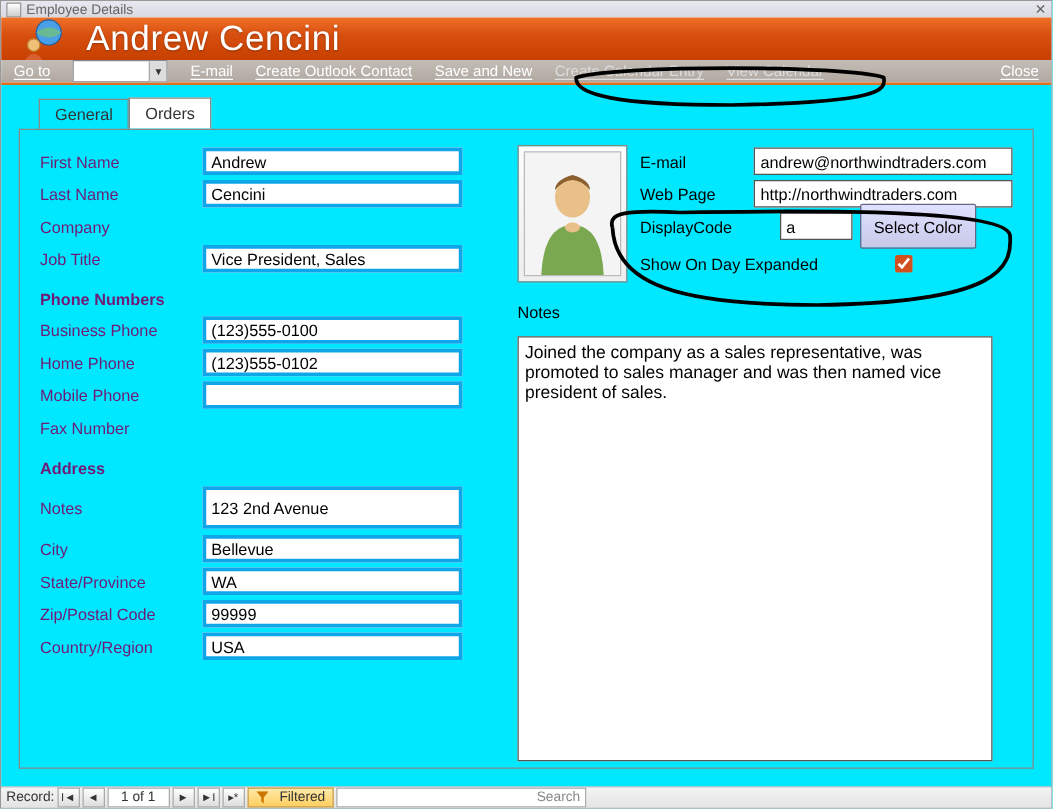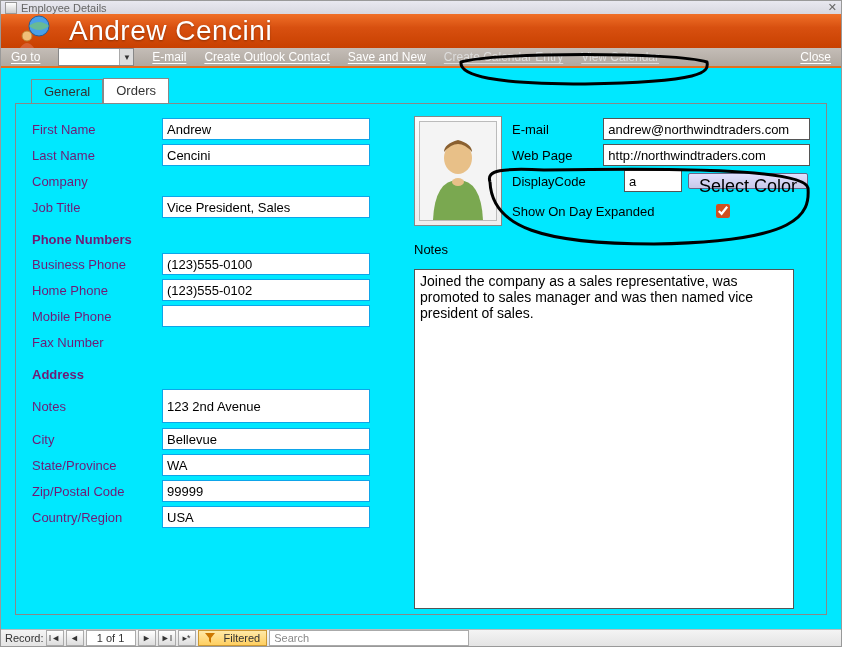--- a/index.html
+++ b/index.html
@@ -93,21 +93,21 @@
     background:#00e8ff;
     height: 512px;
     position: relative;
     padding: 12px 16px;
   }
   .row { display:flex; align-items:center; height:26px; }
   .lbl { width:130px; color:#701a75; font-size:13px; }
   .lbl.section { font-weight:bold; margin-top:12px; margin-bottom:4px; }
   input.field {
     width:208px; height:22px;
-    border:1px solid #0ea5e9;
+    border:3px solid #0ea5e9;
     background:#fff;
     padding:2px 4px;
     font-size:13px;
     font-family: Tahoma, sans-serif;
   }
   .right-col {
     position:absolute;
     left: 398px;
     top: 12px;
     right: 16px;
@@ -123,26 +123,26 @@
   }
   .avatar-inner { width:100%; height:100%; border:1px solid #bbb; background:#f4f4f4; display:flex; align-items:flex-end; justify-content:center; }
   .r-fields {
     margin-left: 98px;
   }
   .r-fields .row { height:26px; }
   .r-fields .lbl2 { width:92px; font-size:13px; color:#000; }
   .r-fields input.lf { width:208px; height:22px; border:1px solid #555; background:#fff; padding:2px 4px; font-size:13px; }
   .r-fields input.sf { width:58px; height:22px; border:1px solid #555; background:#fff; padding:2px 4px; font-size:13px; }
   .selcolor {
-    height:16px;
+    height:36px;
     padding: 2px 10px;
     background: linear-gradient(#e0e0ff,#c8c8e8);
     border:1px solid #668;
     border-radius:2px;
-    font-size:18px;
+    font-size:13px;
     cursor:pointer;
     margin-left:6px;
   }
   .chk { width:14px; height:14px; accent-color:#d05020; }
   .notes-lbl { position:absolute; left:398px; top:138px; font-size:13px; }
   textarea.notes {
     position:absolute;
     left:398px; top:165px;
     width:380px; height:340px;
     border:1px solid #555;
@@ -171,21 +171,21 @@
     font-size:9px; cursor:pointer;
   }
   .recordbar .recbox { width:50px; height:16px; border:1px solid #aaa; background:#fff; text-align:center; line-height:14px; }
   .recordbar .filt {
     height:16px; padding:0 6px;
     border:1px solid #cc9933;
     background: linear-gradient(#ffe9a8,#ffcf60);
     display:flex; align-items:center; gap:9px;
     font-size:11px; color:#333;
   }
-  .recordbar .search { flex:0 0 200px; height:16px; border:1px solid #aaa; background:#fff; padding:0 4px; color:#888; line-height:14px; }
+  .recordbar .search { flex:0 0 200px; height:16px; border:1px solid #aaa; background:#fff; padding:0 4px; color:#888; line-height:14px;text-align:right; }
   .annot { position:absolute; pointer-events:none; z-index:50; }
 </style>
 </head>
 <body>
 
 <div class="window">
 
   <div class="titlebar">
     <div class="ticon"></div>
     <div class="title">Employee Details</div>

